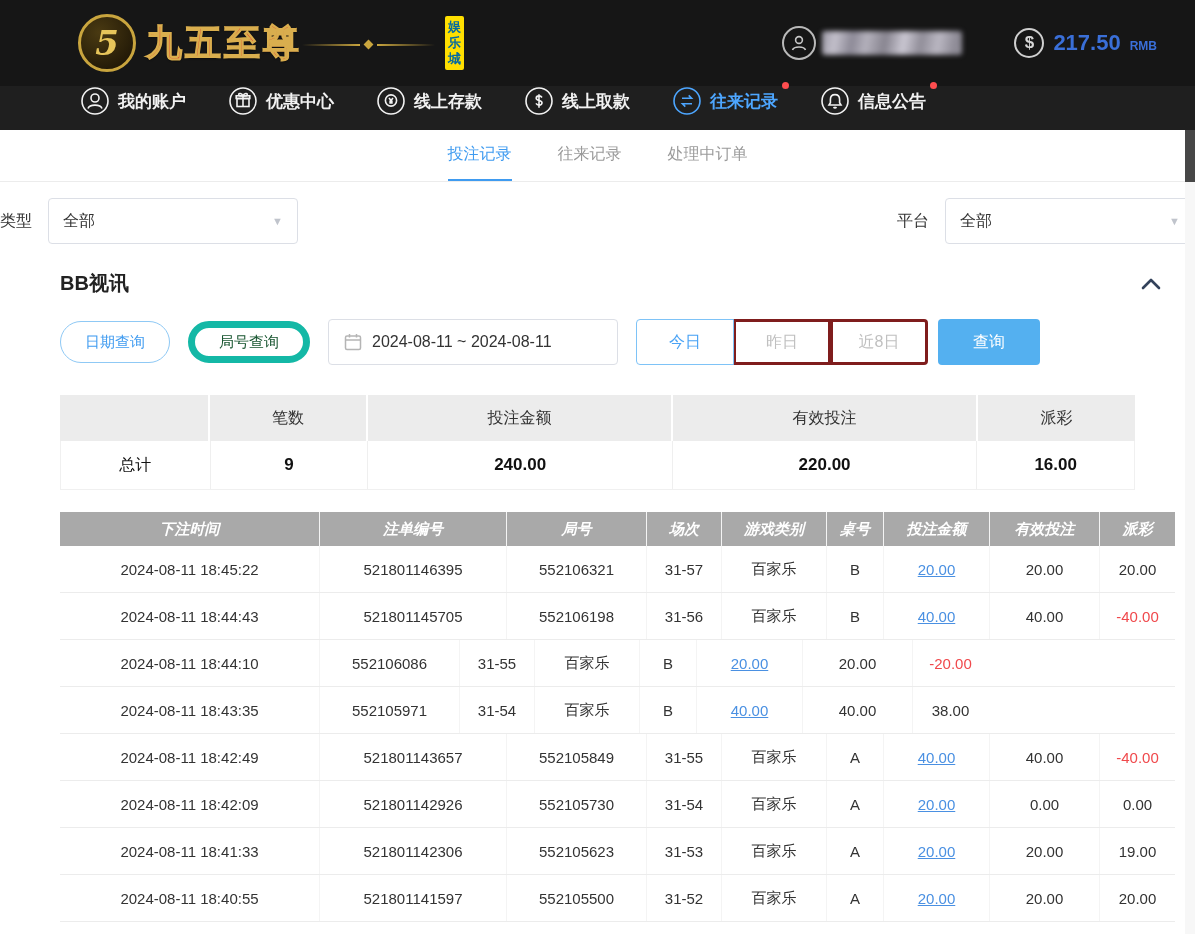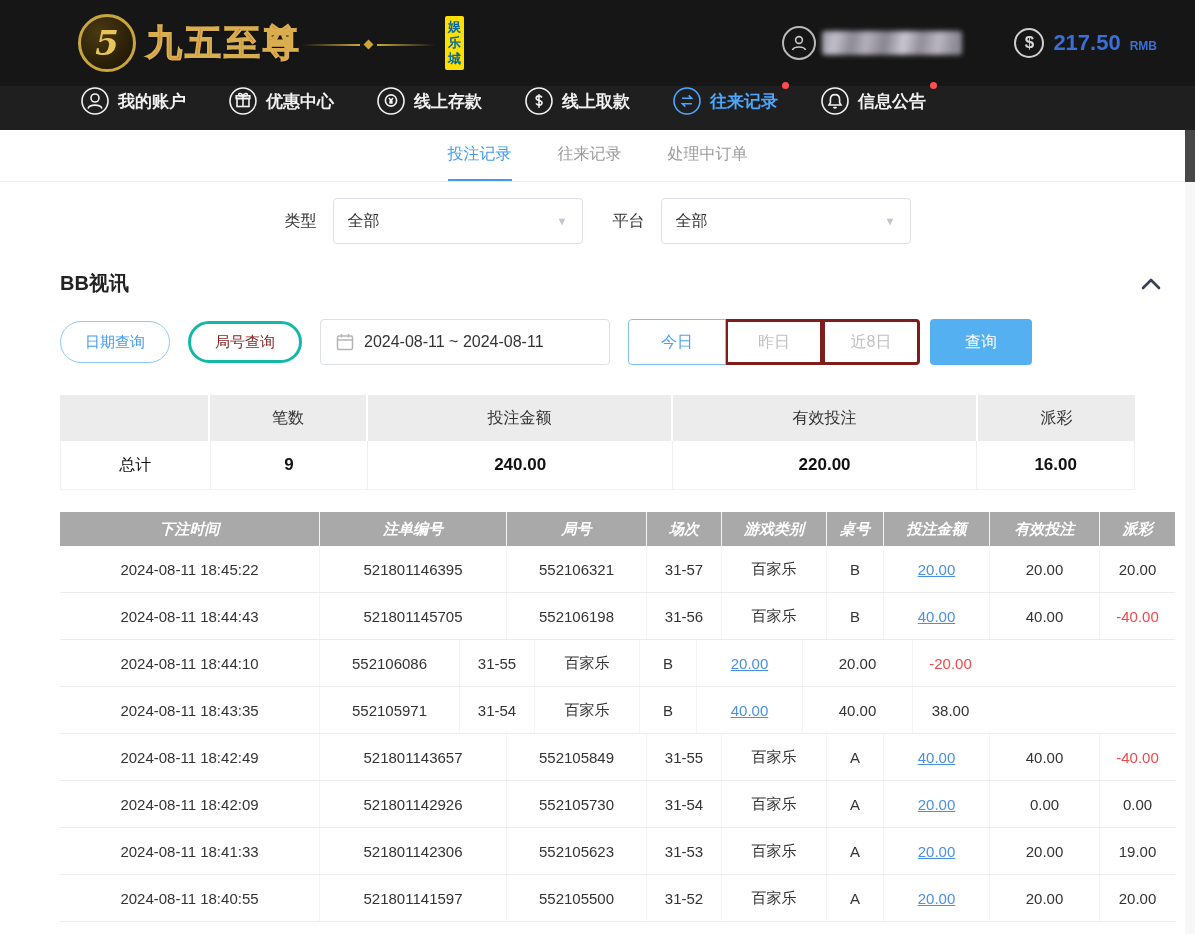--- a/index.html
+++ b/index.html
@@ -53,41 +53,41 @@
          border-radius:50%; background:#ff4d4f; }
 
   
   .tabs { height:52px; background:#fff; display:flex; justify-content:center;
           align-items:stretch; gap:46px; border-bottom:1px solid #ececec; }
   .tab { font-size:16px; color:#9a9a9a; display:flex; align-items:center;
          cursor:pointer; border-bottom:2px solid transparent; }
   .tab.active { color:#3f9bf0; border-bottom-color:#3f9bf0; }
 
   
-  .filters { display:flex; justify-content:center; align-items:center; gap:30px;
+  .filters { display:flex; justify-content:space-between; align-items:center; gap:30px;
              margin-top:16px; }
   .filter { display:flex; align-items:center; gap:16px; }
   .flabel { font-size:16px; color:#333; }
   .select { width:250px; height:46px; border:1px solid #dcdfe6; border-radius:4px;
             background:#fff; display:flex; align-items:center; justify-content:space-between;
             padding:0 14px; font-size:16px; color:#333; cursor:pointer; }
   .caret { color:#c0c4cc; font-size:11px; }
 
   
   .section-head { display:flex; justify-content:space-between; align-items:center;
                   padding:0 34px 0 60px; margin-top:26px; }
   .section-title { font-size:20px; font-weight:bold; color:#222; }
   .collapse-btn { cursor:pointer; display:flex; align-items:center; }
 
   
   .query-row { display:flex; align-items:center; padding-left:60px; margin-top:22px; }
   .pill { height:42px; border-radius:22px; padding:0 24px; display:flex; align-items:center;
           font-size:15px; background:#fff; cursor:pointer; }
   .pill.blue { border:1px solid #8fc9f5; color:#3f9bf0; }
-  .pill.gray { border:3px solid #14b8a6; color:#7f1d1d; margin-left:18px; }
+  .pill.gray { border:7px solid #14b8a6; color:#14532d; margin-left:18px; }
   .date-box { height:46px; border:1px solid #dcdfe6; border-radius:4px; display:flex;
               align-items:center; gap:10px; padding:0 15px; font-size:16px; color:#333;
               margin-left:18px; width:290px; cursor:pointer; }
   .seg { display:flex; margin-left:18px; }
   .seg-btn { width:98px; height:46px; border:3px solid #7f1d1d; background:#fff;
              display:flex; align-items:center; justify-content:center; font-size:16px;
              color:#c0c0c0; cursor:pointer; margin-left:-1px; }
   .seg-btn:first-child { border-radius:4px 0 0 4px; margin-left:0; }
   .seg-btn:last-child { border-radius:0 4px 4px 0; }
   .seg-btn.active { border:1px solid #7ec3f7; color:#4aa3f5; z-index:1; }

